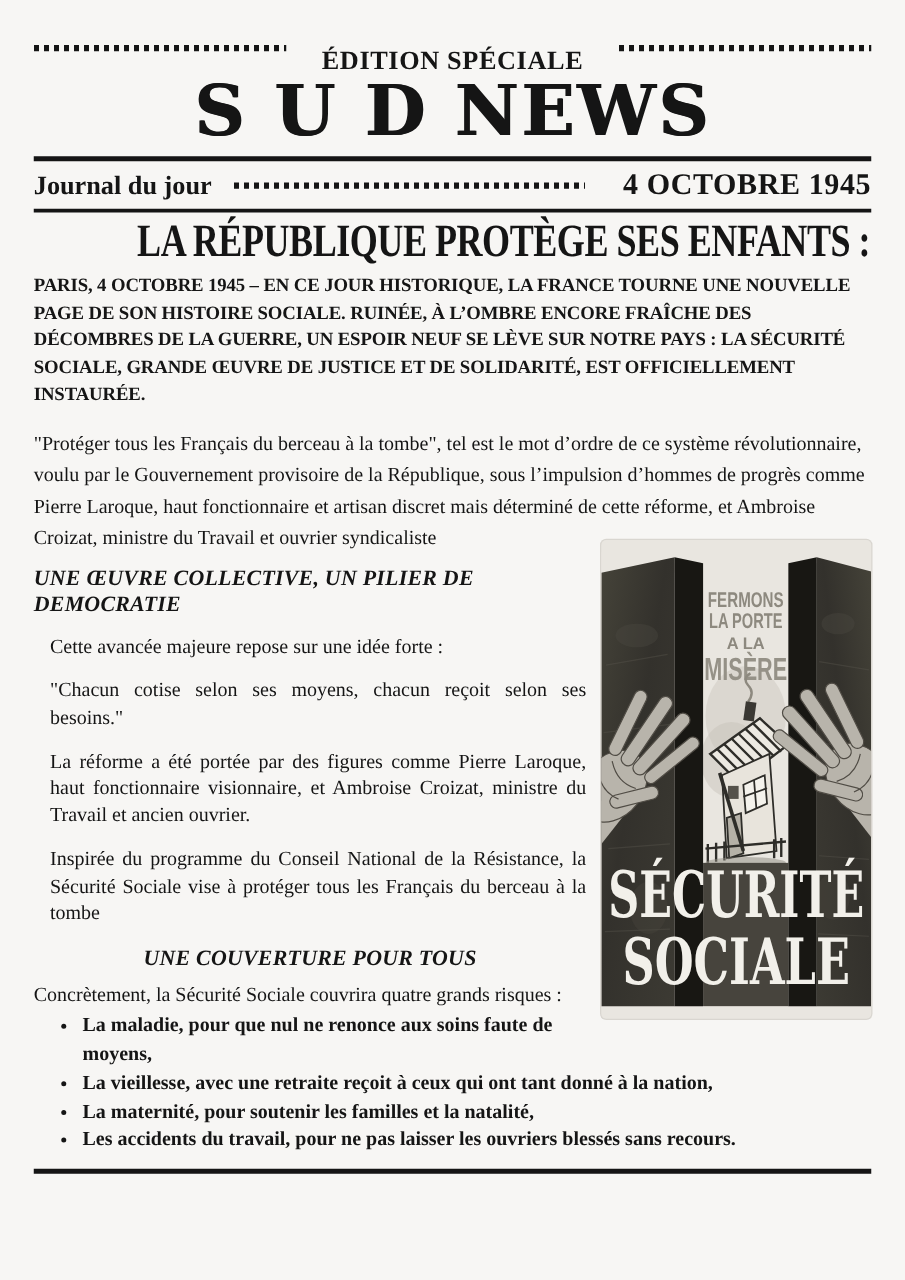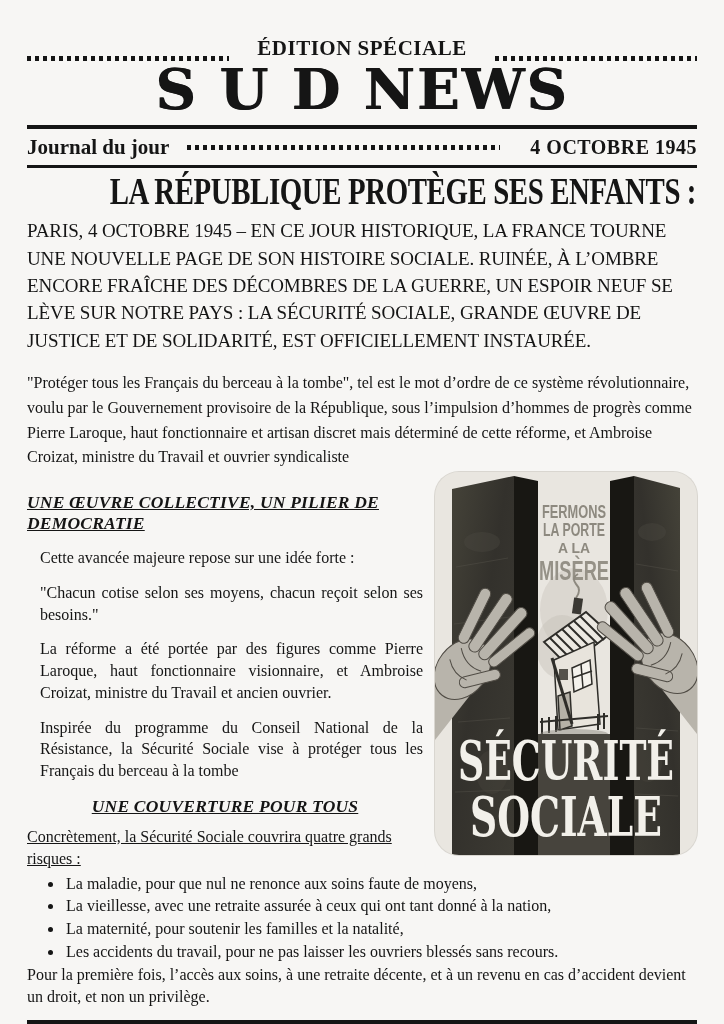--- a/index.html
+++ b/index.html
@@ -16,69 +16,68 @@
   html,body{margin:0;padding:0;}
   body{
     width:724px;height:1024px;overflow:hidden;
     background:var(--page-bg);
     color:var(--ink);
     font-family:"Liberation Serif",serif;
   }
   .page{padding:36px 27px 0 27px;}
 
   
-  .edition-row{display:flex;align-items:flex-end;gap:28px;}
+  .edition-row{display:flex;align-items:flex-start;gap:28px;}
   .dotline{flex:1;height:5px;
     background-image:repeating-linear-gradient(to right,var(--ink) 0 4px,transparent 4px 8px);}
   .edition-label{font-weight:bold;font-size:21px;letter-spacing:.5px;white-space:nowrap;}
   .masthead-title{
     text-align:center;font-weight:bold;font-size:56px;line-height:.95;
     font-family:"DejaVu Serif",serif;letter-spacing:2px;margin-top:2px;
     text-shadow:.8px 0 0 var(--ink);
   }
   .rule{background:var(--ink);border:0;margin:0;}
   .rule-4{height:4px;}
   .rule-3{height:3px;}
   .mast-rule{margin-top:9px;}
 
   
   .kicker-row{display:flex;align-items:center;margin:6px 0 5px 0;}
   .kicker-label{font-weight:bold;font-size:21px;white-space:nowrap;}
   .kicker-row .dotline{margin:0 30px 0 18px;height:5px;}
-  .date-label{font-weight:bold;font-size:20px;letter-spacing:.5px;white-space:nowrap;}
+  .date-label{font-weight:bold;font-size:24px;letter-spacing:.5px;white-space:nowrap;}
 
   
   .headline{text-align:right;margin:5px 0 4px 0;}
   .headline-line{display:block;white-space:nowrap;line-height:1.0;}
   .headline-line>span{
     display:inline-block;transform:scaleX(.78);transform-origin:50% 50%;
     font-weight:bold;font-size:37px;letter-spacing:-.5px;
   }
 
   
-  .lead{font-weight:normal;font-size:19px;line-height:1.44;margin:7px 0 17px 0;letter-spacing:-.1px;}
+  .lead{font-weight:bold;font-size:15px;line-height:1.44;margin:7px 0 17px 0;letter-spacing:-.1px;}
   .intro{font-size:16px;line-height:1.55;margin:10px 0 0 0;}
 
   .article-body{margin-top:2px;}
   .poster-frame{
-    float:right;width:262px;height:383px;margin:-20px 0 8px 12px;
-    border-radius:24px;overflow:hidden;background:var(--poster-bg);
+    float:right;width:216px;height:383px;margin:-20px 0 8px 12px;
+    border-radius:4px;overflow:hidden;background:var(--poster-bg);
     box-shadow:0 0 0 1px #d9d6d0;
   }
   .poster-frame svg{display:block;width:100%;height:100%;}
 
   .section-heading{
     font-weight:bold;font-style:italic;font-size:17.5px;letter-spacing:.2px;
-    margin:22px 0 9px 0;
-    text-decoration:underline;
+    margin:9px 0 9px 0;
   }
   .col-par{font-size:16px;line-height:1.36;text-align:justify;margin:13px;}
-  .plain-par{font-size:16px;line-height:1.4;margin:0;text-decoration:underline;}
+  .plain-par{font-size:16px;line-height:1.4;margin:0;}
   .risk-list{margin:2px 0 0 0;padding-left:37px;}
-  .risk-list li{font-size:16px;line-height:1.42;padding-left:2px;}
+  .risk-list li{font-size:16px;line-height:1.42;padding-left:2px;font-weight:bold;}
   .outro{font-size:16px;line-height:1.42;margin:0;}
   .clear{clear:both;}
 
   
   .quote-rule-top{margin-top:11px;}
 </style>
 </head>
 <body>
 
 <div class="page">
@@ -215,25 +214,24 @@
     <h2 class="section-heading">UNE ŒUVRE COLLECTIVE, UN PILIER DE DEMOCRATIE</h2>
     <p class="col-par">Cette avancée majeure repose sur une idée forte :</p>
     <p class="col-par">"Chacun cotise selon ses moyens, chacun reçoit selon ses besoins."</p>
     <p class="col-par">La réforme a été portée par des figures comme Pierre Laroque, haut fonctionnaire visionnaire, et Ambroise Croizat, ministre du Travail et ancien ouvrier.</p>
     <p class="col-par">Inspirée du programme du Conseil National de la Résistance, la Sécurité Sociale vise à protéger tous les Français du berceau à la tombe</p>
 
     <h2 class="section-heading" style="margin-top:14px;text-align:center;">UNE COUVERTURE POUR TOUS</h2>
     <p class="plain-par">Concrètement, la Sécurité Sociale couvrira quatre grands risques :</p>
     <ul class="risk-list">
       <li>La maladie, pour que nul ne renonce aux soins faute de moyens,</li>
-      <li>La vieillesse, avec une retraite assurée à ceux qui ont tant donné à la nation,</li>
+      <li>La vieillesse, avec une retraite reçoit à ceux qui ont tant donné à la nation,</li>
       <li>La maternité, pour soutenir les familles et la natalité,</li>
       <li>Les accidents du travail, pour ne pas laisser les ouvriers blessés sans recours.</li>
     </ul>
-    <p class="outro">Pour la première fois, l’accès aux soins, à une retraite décente, et à un revenu en cas d’accident devient un droit, et non un privilège.</p>
     <div class="clear"></div>
   </div>
 
   <footer>
     <hr class="rule rule-4 quote-rule-top">
 
   </footer>
 
 </div>
 

